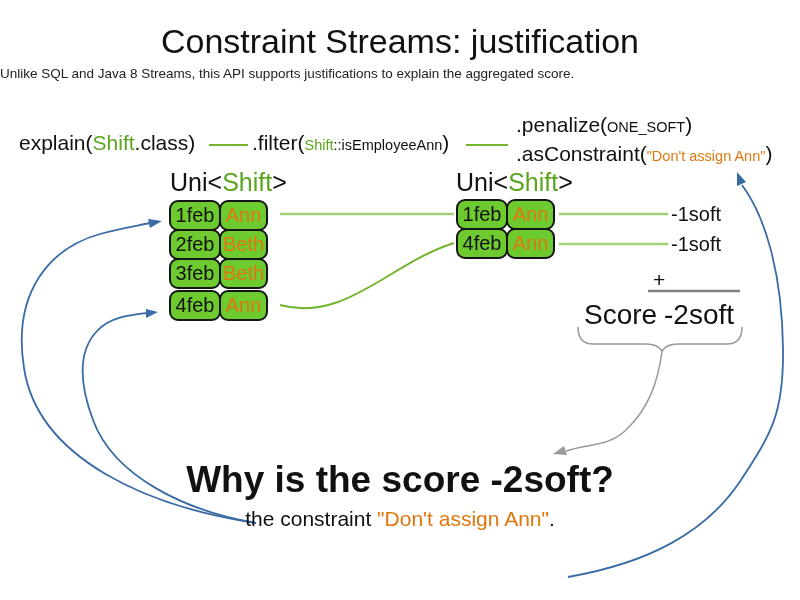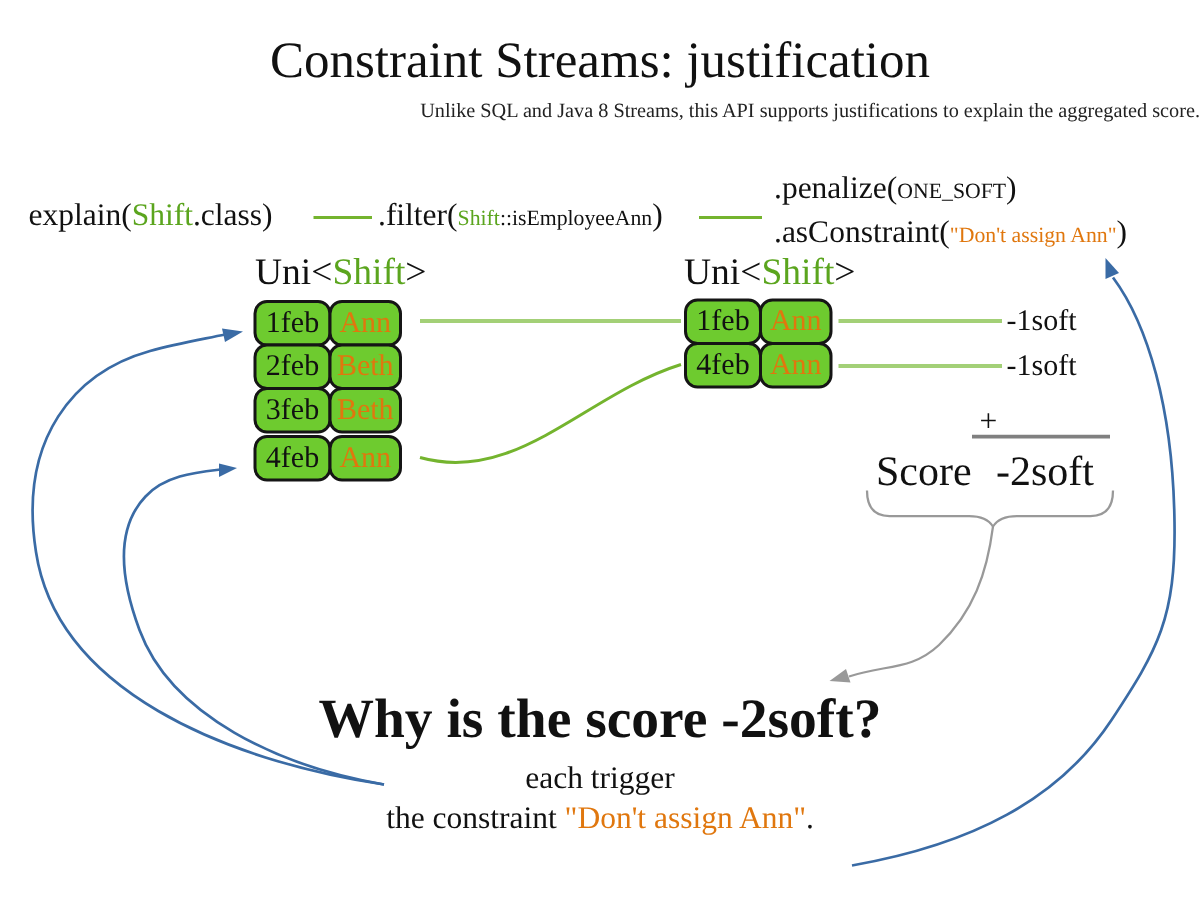--- a/index.html
+++ b/index.html
@@ -2,26 +2,26 @@
 <html style="--green-box: #6ecb2f; --green-text: #5ba51e; --green-line: #74b42e; --green-line-light: #a3d077; --orange-text: #e0770e; --blue-arrow: #3a6ba5; --gray-arrow: #999999; --gray-line: #808080; --text-dark: #1a1a1a;"><head>
 <meta charset="utf-8">
 <style>
   :root{
     --green-box:#6ecb2f; --green-text:#5ba51e; --green-line:#74b42e;
     --green-line-light:#a3d077; --orange-text:#e0770e; --blue-arrow:#3a6ba5;
     --gray-arrow:#999999; --gray-line:#808080; --text-dark:#1a1a1a;
   }
   html,body{margin:0;padding:0;background:#fff;}
   .slide{position:relative;width:800px;height:600px;background:#ffffff;overflow:hidden;
-         font-family:Liberation Serif, serif;color:var(--text-dark);}
+         font-family:Liberation Sans, sans-serif;color:var(--text-dark);}
   .abs{position:absolute;white-space:nowrap;}
   .overlay{position:absolute;left:0;top:0;width:800px;height:600px;pointer-events:none;}
 
   .title{left:0;top:22px;width:800px;text-align:center;font-size:34px;font-weight:400;color:#111;}
-  .subtitle{left:0;top:66px;width:800px;text-align:right;font-size:13.5px;color:#222;}
+  .subtitle{left:0;top:66px;width:800px;text-align:left;font-size:13.5px;color:#222;}
 
   .code{font-size:21px;color:#111;}
   .code .sm{font-size:14.5px;}
   .green{color:var(--green-text);}
   .orange{color:var(--orange-text);}
 
   .uni{font-size:25px;color:#111;}
 
   .stable{display:flex;flex-direction:column;}
   .srow{display:flex;}
@@ -125,17 +125,16 @@
 
   <div class="abs penalty" style="left:671px;top:203px;">-1soft</div>
   <div class="abs penalty" style="left:671px;top:233px;">-1soft</div>
 
   <div class="abs plus" style="left:653px;top:268px;">+</div>
   <div class="abs score" style="left:584px;top:299px;">Score</div>
   <div class="abs score" style="left:664px;top:299px;">-2soft</div>
 
   <div class="abs just">
     <div class="head">Why is the score -2soft?</div>
-    <div class="ln">each trigger</div>
     <div class="ln"><span>the constraint </span><span class="orange">"Don't assign Ann"</span><span>.</span></div>
   </div>
 
 </div>
 
 </body></html>

